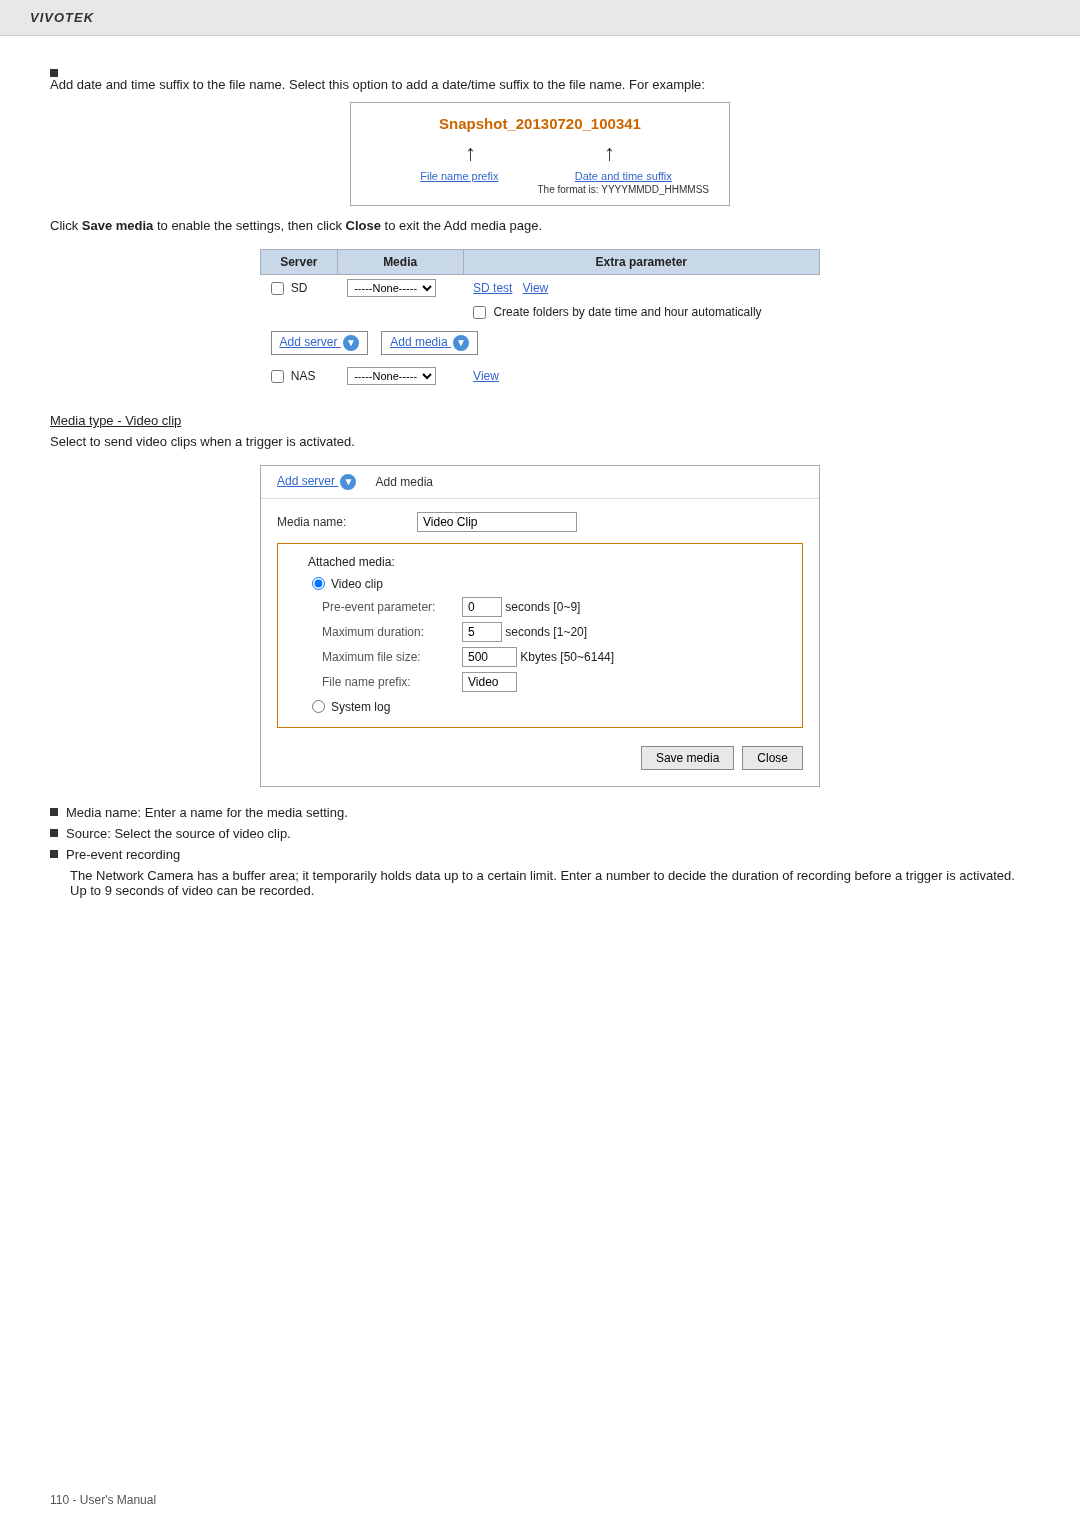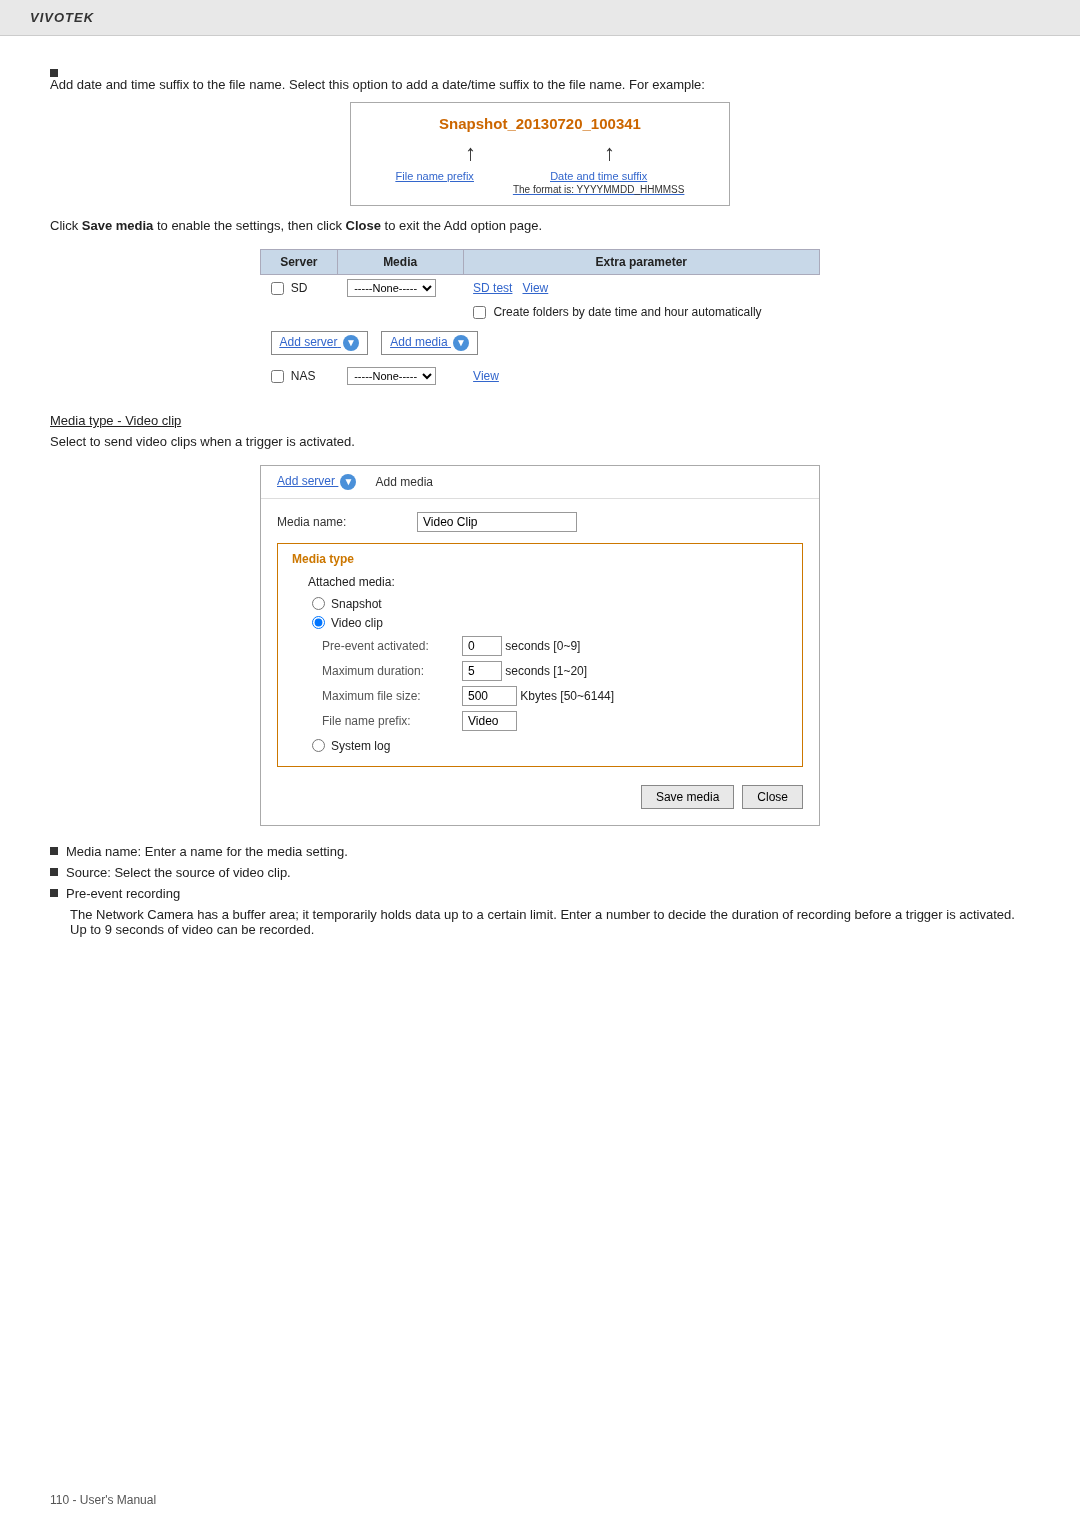--- a/index.html
+++ b/index.html
@@ -65,24 +65,23 @@
       justify-content: space-around;
       padding: 0 30px;
       margin-bottom: 4px;
     }
     .arrow-up {
       font-size: 22px;
       color: #333;
     }
     .labels-row {
       display: flex;
-      justify-content: center;
+      justify-content: flex-end;
       font-size: 11px;
       color: #3366cc;
-      text-decoration: underline;
       gap: 39px;
     }
     .labels-sub {
       font-size: 10px;
       color: #333;
       text-decoration: none;
       margin-top: 2px;
     }
     .paragraph {
       margin-bottom: 12px;
@@ -306,21 +305,21 @@
           <div class="link-blue">File name prefix</div>
         </div>
         <div style="text-align:center;">
           <div class="link-blue">Date and time suffix</div>
           <div class="labels-sub">The format is: YYYYMMDD_HHMMSS</div>
         </div>
       </div>
     </div>
 
     <p class="paragraph">
-      <span>Click </span><span class="bold">Save media</span><span> to enable the settings, then click </span><span class="bold">Close</span><span> to exit the Add option page.</span>
+      <span>Click </span><span class="bold">Save media</span><span> to enable the settings, then click </span><span class="bold">Close</span><span> to exit the Add media page.</span>
     </p>
 
 
     <table class="server-table">
       <thead>
         <tr>
           <th>Server</th>
           <th>Media</th>
           <th>Extra parameter</th>
         </tr>
@@ -396,36 +395,31 @@
             <span>Add media</span>
           </button>
         </div>
 
         <div class="form-row" style="margin-top: 10px;">
           <span class="form-label">Media name:</span>
           <input type="text" class="form-input-text" value="Video Clip" style="">
         </div>
 
         <div class="mediatype-box">
-          <div class="mediatype-title">Media type</div>
           <div class="form-row">
             <span>Attached media:</span>
-          </div>
-          <div class="radio-row" style="margin-left:20px;">
-            <input type="radio" name="media_type" class="radio-sm" style="">
-            <span>Snapshot</span>
           </div>
           <div class="radio-row" style="margin-left:20px;">
             <input type="radio" name="media_type" class="radio-sm" checked="" style="">
             <span>Video clip</span>
           </div>
 
           <div class="source-section">
             <div class="source-row">
-              <span class="source-label">Pre-event activated:</span>
+              <span class="source-label">Pre-event parameter:</span>
               <input type="text" class="form-input-short" value="0" style="">
               &nbsp;<span>seconds [0~9]</span>
             </div>
             <div class="source-row">
               <span class="source-label">Maximum duration:</span>
               <input type="text" class="form-input-short" value="5" style="">
               &nbsp;<span>seconds [1~20]</span>
             </div>
             <div class="source-row">
               <span class="source-label">Maximum file size:</span>

